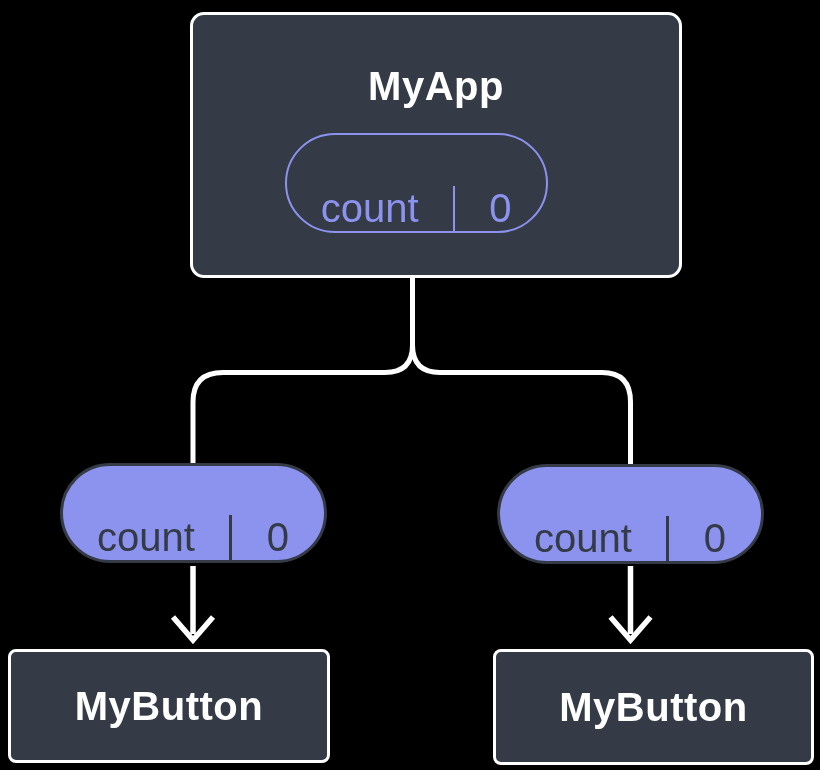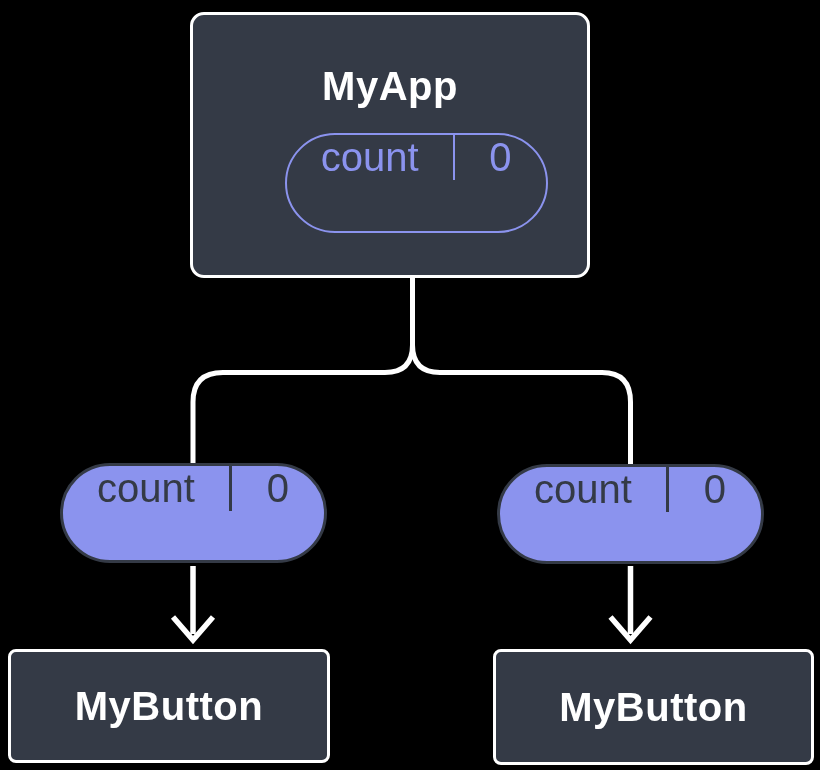--- a/index.html
+++ b/index.html
@@ -35,29 +35,29 @@
   }
   .node-title {
     font-weight: 700;
     font-size: 40px;
     color: var(--node-text);
     text-align: center;
     letter-spacing: 0.5px;
   }
   #root-node {
     left: 190px; top: 12px;
-    width: 400px; height: 266px;
+    width: 492px; height: 266px;
     border-radius: 14px;
   }
   #root-node .node-title {
     margin-top: 49px;
   }
   .pill {
     display: flex;
-    align-items: flex-start;
+    align-items: flex-end;
     border-radius: 50px;
     font-size: 40px;
     overflow: hidden;
   }
   .pill-name, .pill-value {
     display: flex;
     align-items: center;
     justify-content: center;
   }
   .pill-name { flex: 0 0 64.7%; }

